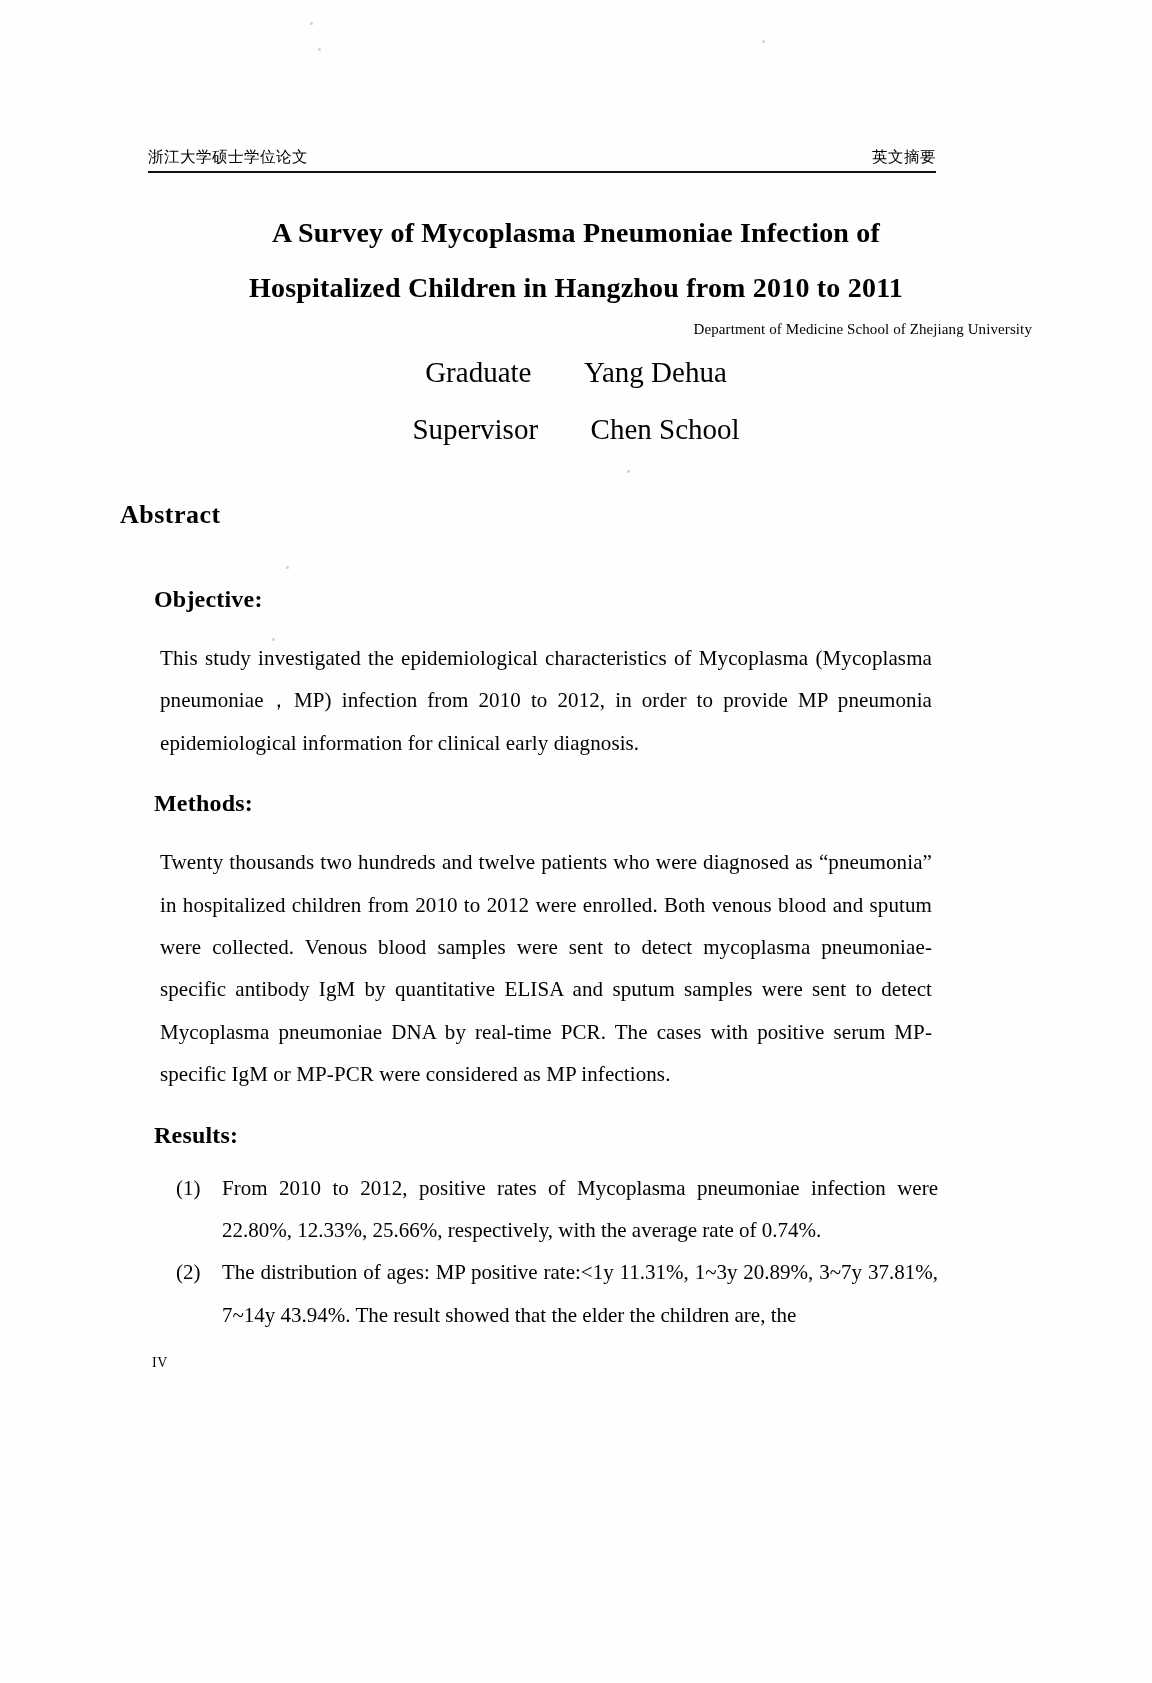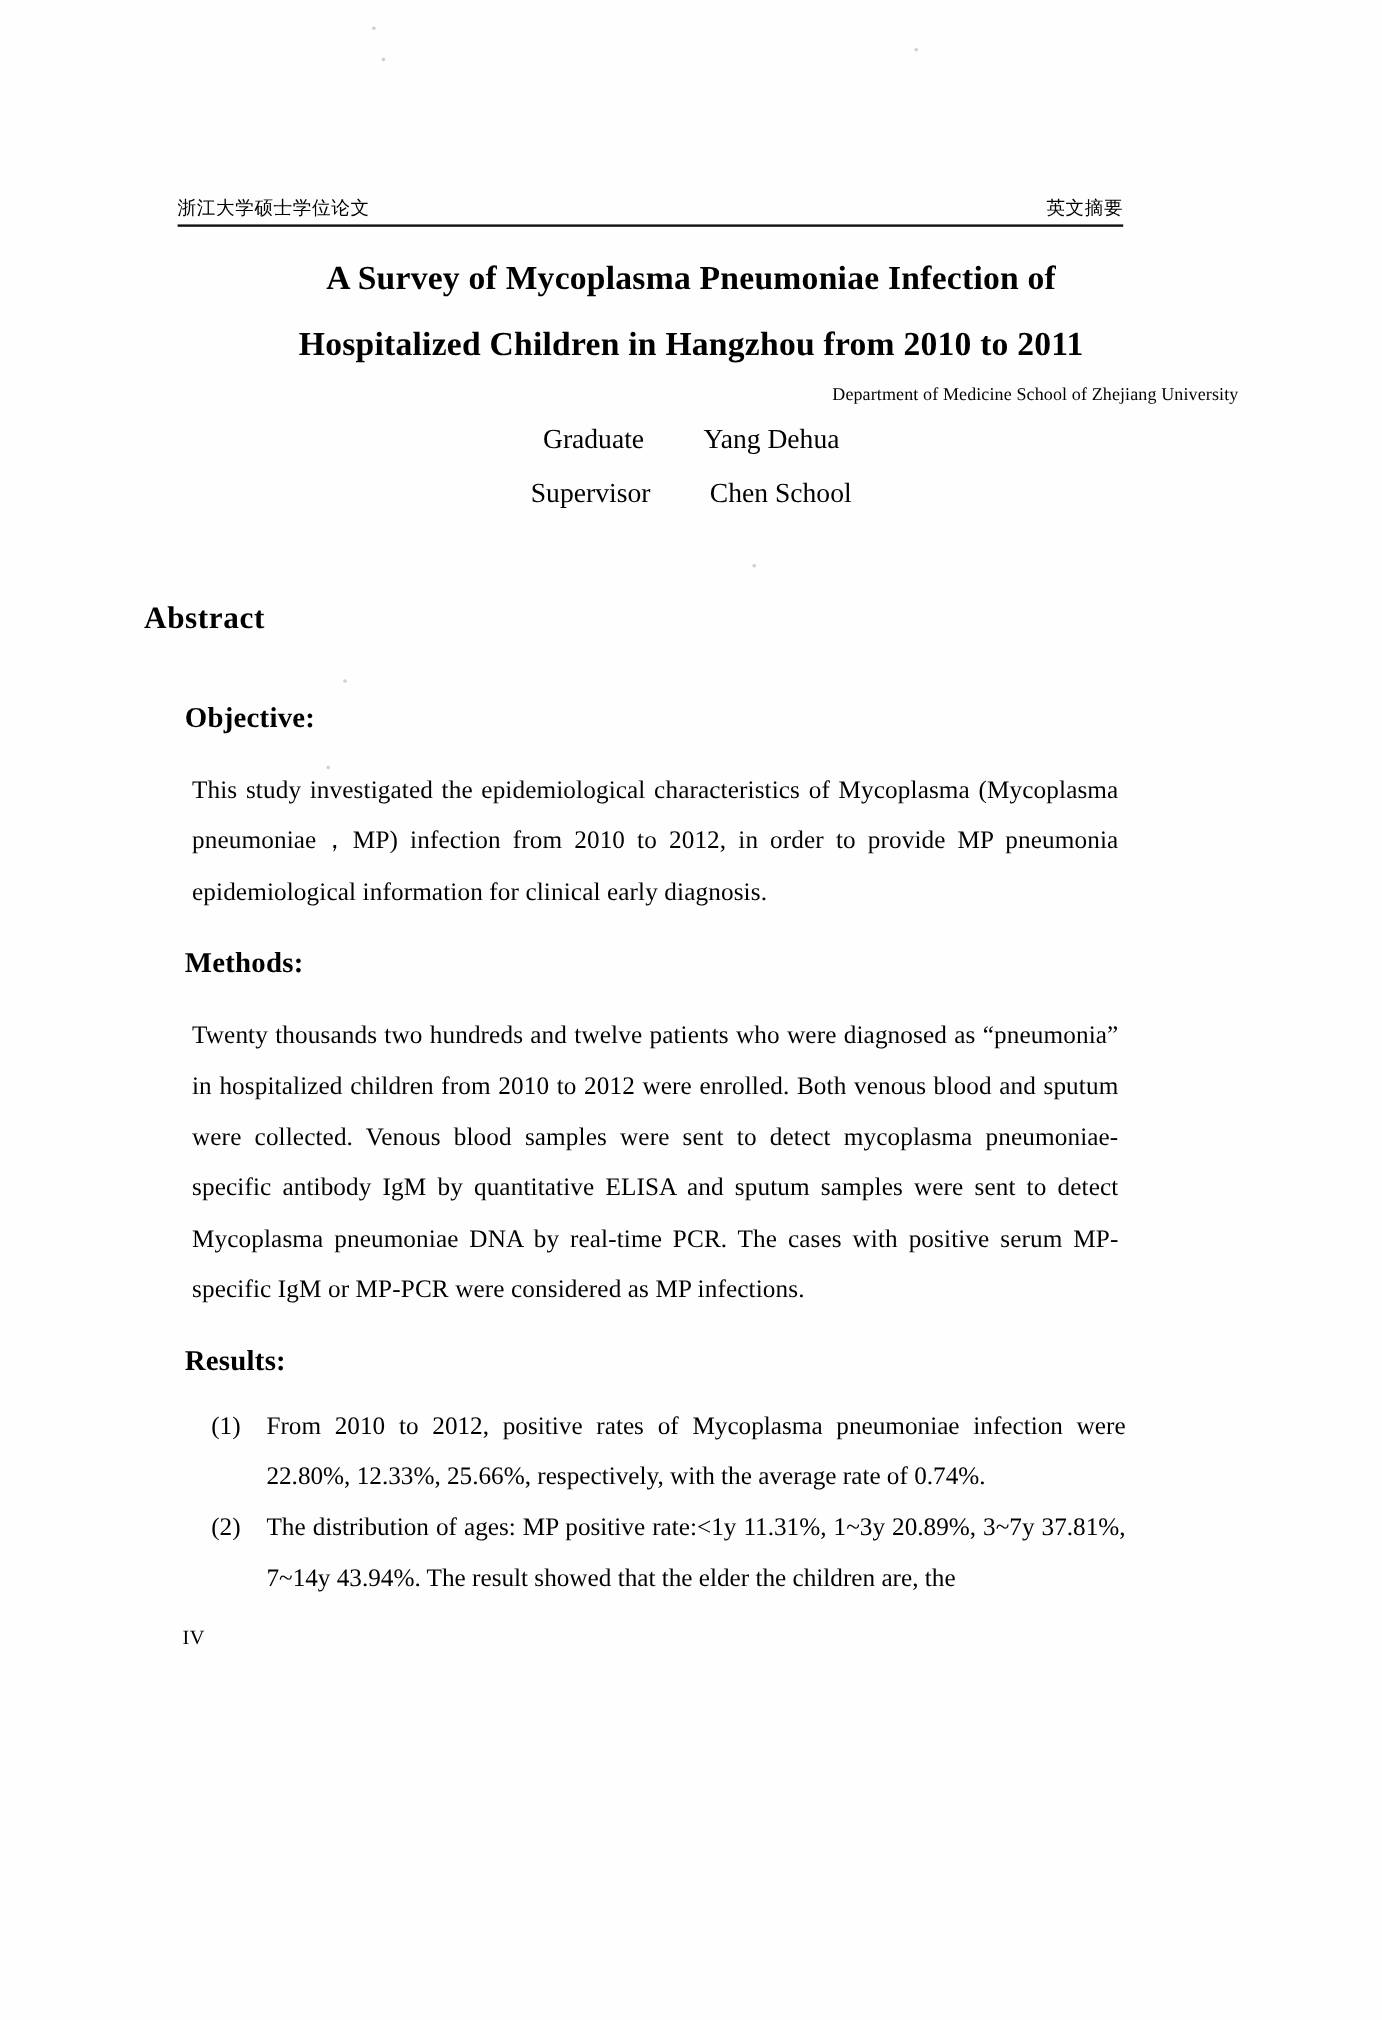--- a/index.html
+++ b/index.html
@@ -33,21 +33,21 @@
     display: flex;
     justify-content: space-between;
     align-items: flex-end;
     font-family: "DejaVu Sans", "Liberation Sans", sans-serif;
     font-size: 15.5px;
     line-height: 1.2;
     letter-spacing: 0.5px;
     padding-bottom: 4px;
     border-bottom: 2px solid #111;
   }
-  .header-left { white-space: nowrap; margin-top: 16px; }
+  .header-left { white-space: nowrap; }
   .header-right { white-space: nowrap; }
 
   
   .title-block {
     position: absolute;
     left: 120px;
     top: 206px;
     width: 912px;
     text-align: center;
   }
@@ -58,21 +58,21 @@
     line-height: 1.95;
     letter-spacing: 0.2px;
   }
   .affil-line {
     font-size: 15px;
     line-height: 1.95;
     letter-spacing: 0.1px;
     text-align: right;
   }
   .role-line {
-    font-size: 23px;
+    font-size: 29px;
     line-height: 1.95;
   }
   .role-label { display: inline-block; }
   .role-gap { display: inline-block; width: 38px; }
 
   
   .abstract-heading {
     position: absolute;
     left: 120px;
     top: 500px;
@@ -125,21 +125,21 @@
     position: absolute;
     left: 0;
     top: 0;
   }
 
   
   .folio {
     position: absolute;
     left: 152px;
     top: 1355px;
-    font-size: 17px;
+    font-size: 14px;
     letter-spacing: 0.5px;
   }
 
   
   .speck {
     position: absolute;
     background: #cfcfcf;
     width: 3px;
     height: 3px;
     border-radius: 50%;

